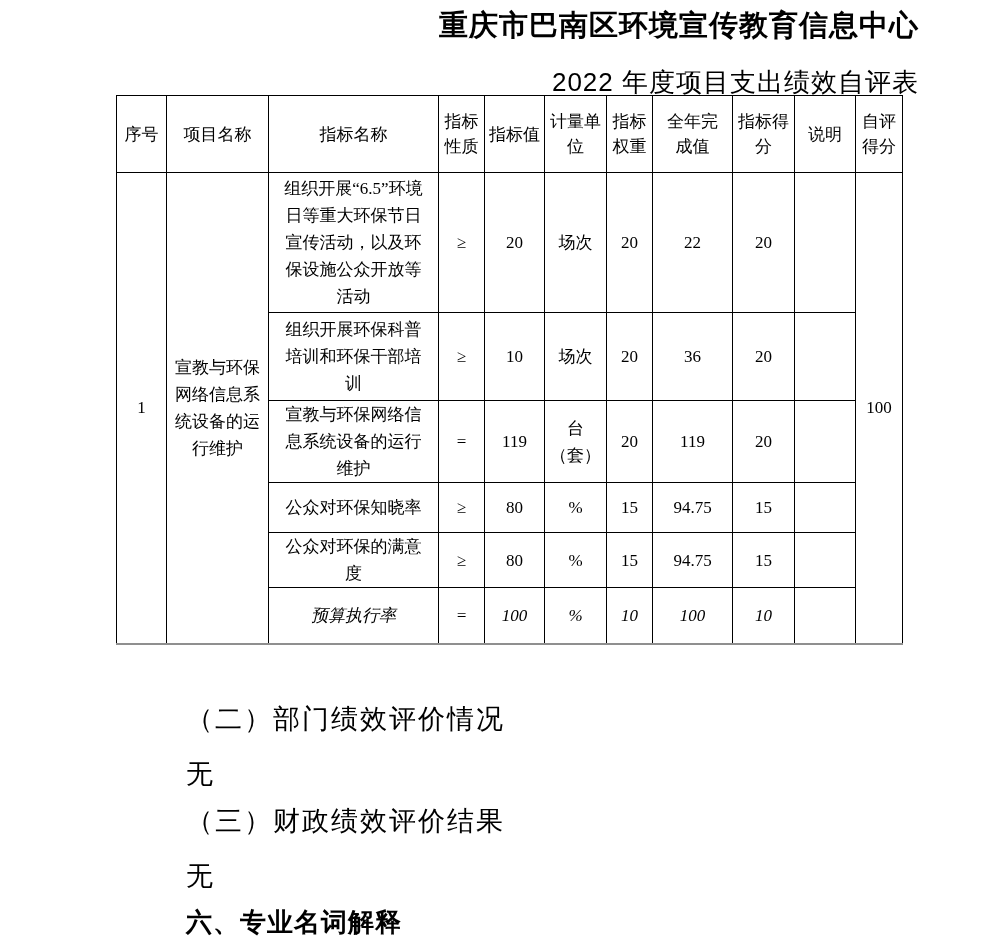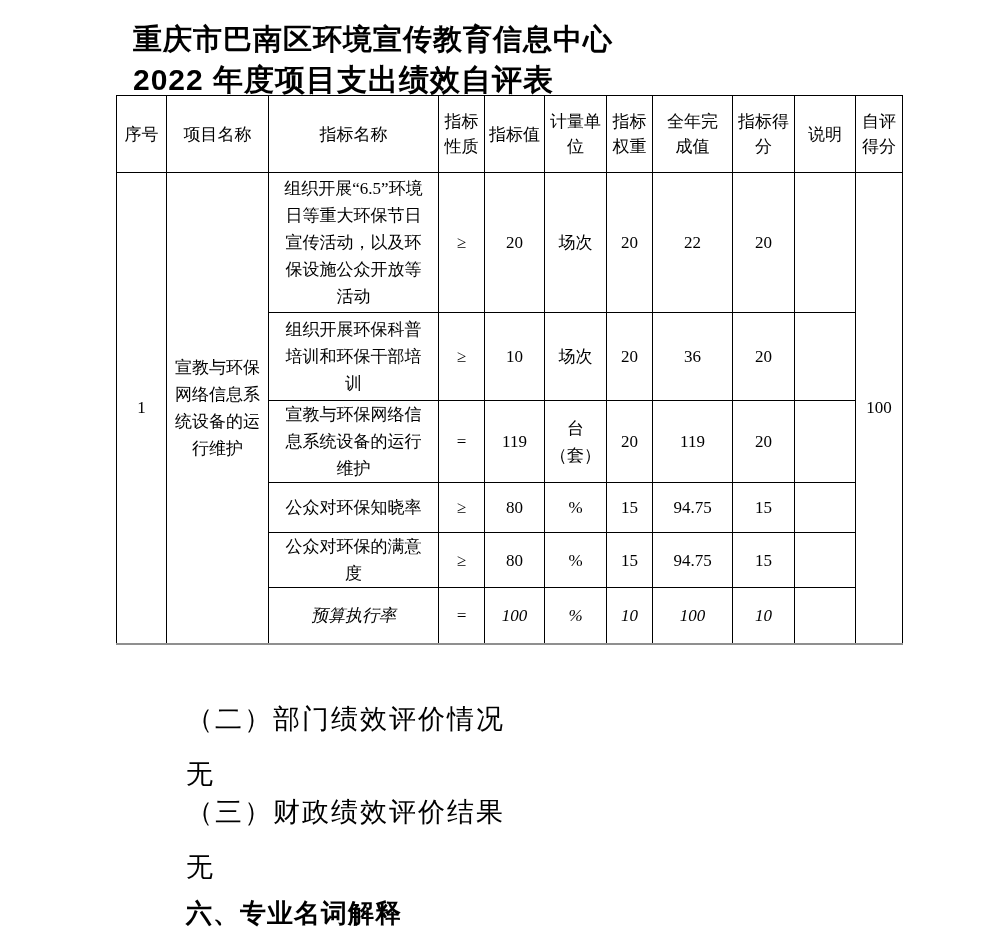--- a/index.html
+++ b/index.html
@@ -9,37 +9,37 @@
     width: 1000px;
     height: 946px;
     background: #ffffff;
     font-family: "Liberation Serif", "DejaVu Serif", serif;
     color: #000000;
     overflow: hidden;
   }
   .title-block {
     position: absolute;
     left: 133px;
-    top: 20px;
+    top: 6px;
     width: 786px;
-    text-align: left;
+    text-align: right;
     font-family: "Liberation Sans", "DejaVu Sans", sans-serif;
   }
   .title-line1 {
     font-size: 29px;
     font-weight: bold;
     letter-spacing: 1px;
     line-height: 38px;
   }
   .title-line2 {
-    font-size: 30px;
-    font-weight: bold;
+    font-size: 26px;
+    font-weight: normal;
     letter-spacing: 1px;
     line-height: 36px;
-    margin-top: 4px;
+    margin-top: 20px;
   }
   table.eval-table {
     position: absolute;
     left: 116px;
     top: 95px;
     width: 786px;
     border-collapse: collapse;
     table-layout: fixed;
     border: 1px solid #000;
     border-bottom: 2px solid #8f8f8f;
@@ -67,21 +67,21 @@
   .bottom-sections {
     position: absolute;
     left: 186px;
     top: 702px;
     width: 700px;
   }
   .section-heading {
     font-size: 27px;
     line-height: 34px;
     letter-spacing: 2px;
-    margin-top: 4px;
+    margin-top: 13px;
   }
   .section-heading:first-child { margin-top: 0; }
   .section-body {
     font-size: 27px;
     line-height: 34px;
     margin-top: 21px;
   }
   .section-heading-bold {
     font-family: "Liberation Sans", "DejaVu Sans", sans-serif;
     font-size: 26px;

